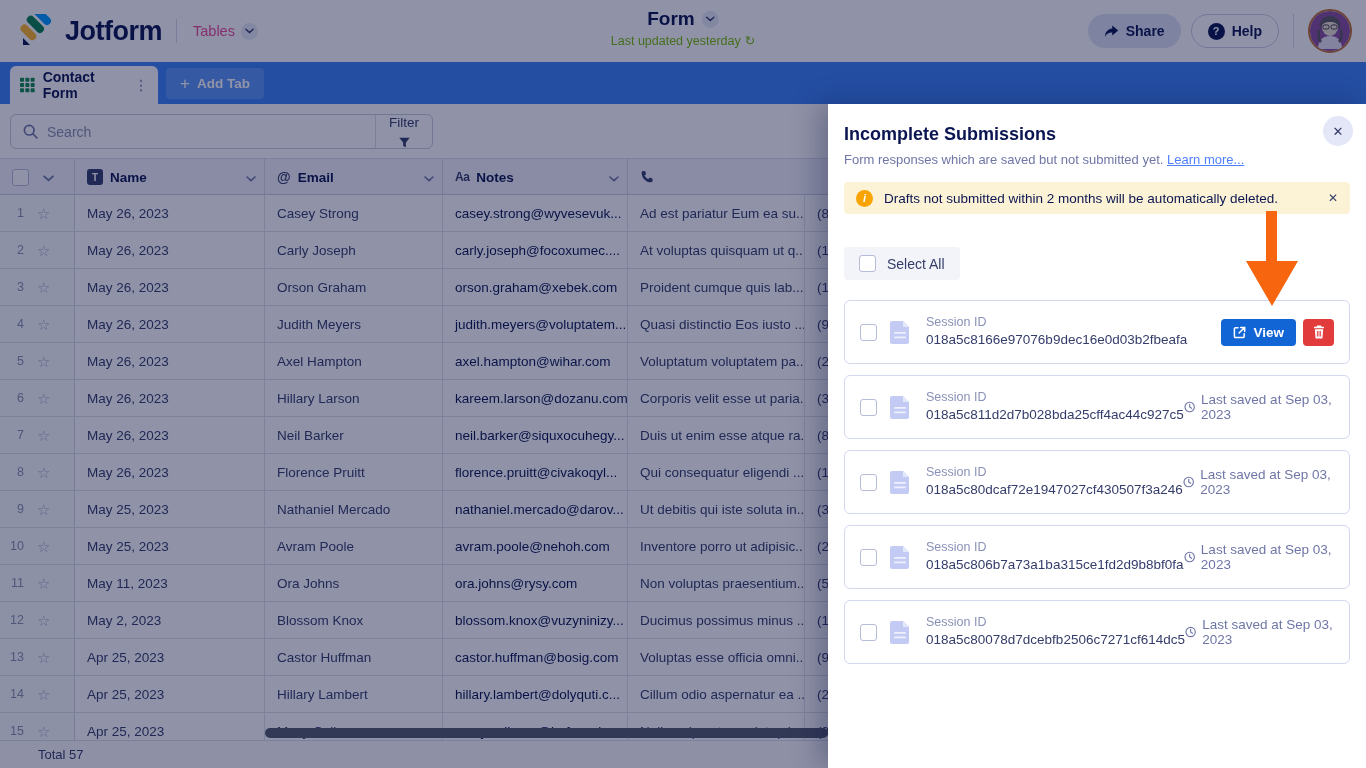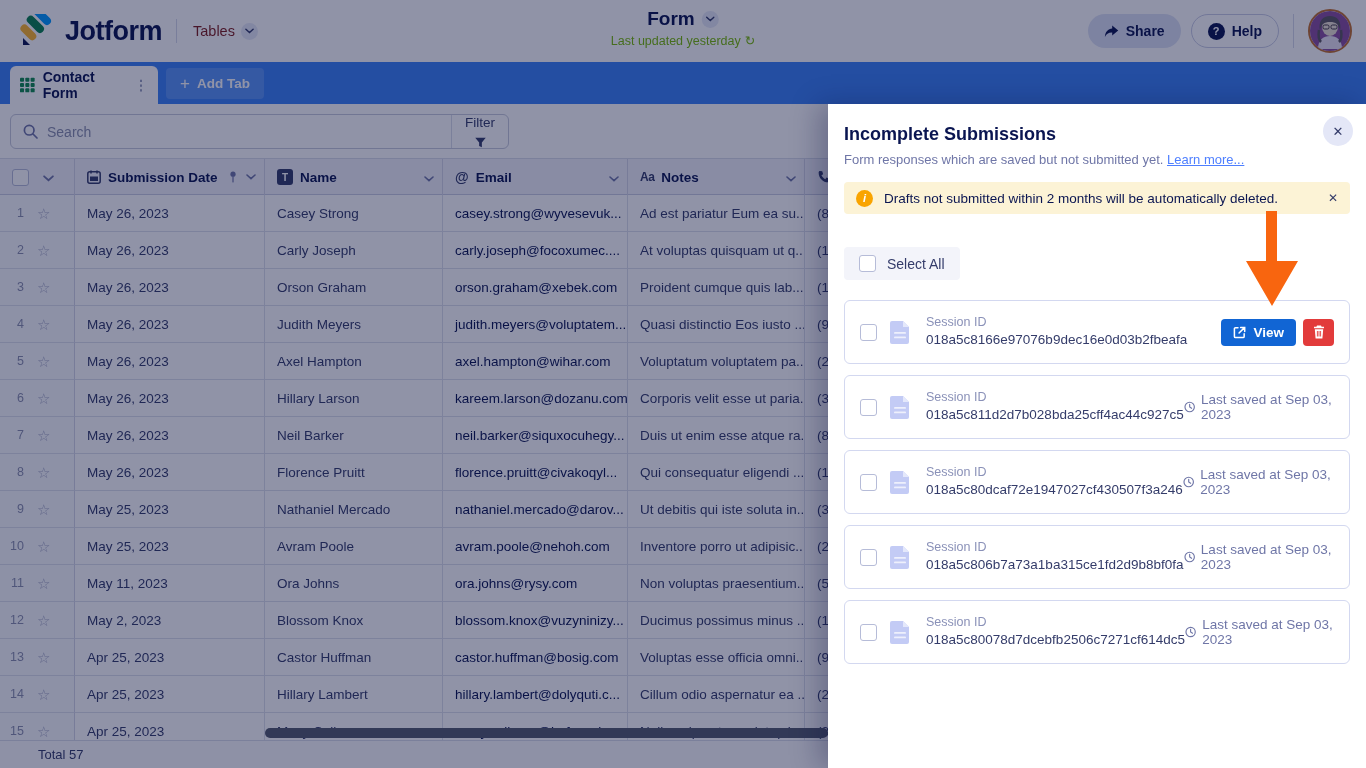--- a/index.html
+++ b/index.html
@@ -9,21 +9,21 @@
     background:#fff; font-family:"Liberation Sans", sans-serif; color:#0a1551;
   }
   
   .base { position:absolute; inset:0; z-index:0; }
 
   
   .hdr { position:absolute; left:0; top:0; width:1366px; height:62px; background:#ffffff; display:flex; align-items:center; }
   .logo-wrap { display:flex; align-items:center; gap:11px; margin-left:20px; }
   .logo-text { font-size:27px; font-weight:800; letter-spacing:-0.5px; color:#0a1551; }
   .hdr-div { width:1px; height:24px; background:#d6d9ea; margin:0 16px 0 14px; }
-  .tables-dd { display:flex; align-items:center; gap:6px; font-size:14.5px; color:#7f1d1d; cursor:pointer; }
+  .tables-dd { display:flex; align-items:center; gap:6px; font-size:14.5px; color:#ec4899; cursor:pointer; }
   .chev-circ { width:17px; height:17px; border-radius:50%; background:#e6e9f6; display:flex; align-items:center; justify-content:center; }
   .hdr-center { position:absolute; left:50%; top:8px; transform:translateX(-50%); text-align:center; }
   .form-title { display:flex; align-items:center; gap:7px; justify-content:center; font-size:19px; font-weight:700; color:#0a1551; }
   .last-upd { margin-top:3px; font-size:12.5px; color:#78bb07; display:flex; align-items:center; gap:4px; justify-content:center; }
   .hdr-right { position:absolute; right:14px; top:0; height:62px; display:flex; align-items:center; gap:10px; }
   .pill { height:34px; border-radius:17px; display:flex; align-items:center; gap:7px; padding:0 16px; font-size:14px; font-weight:700; color:#0a1551; cursor:pointer; }
   .pill.share { background:#dde2f4; }
   .pill.help  { background:transparent; border:1px solid #c8cce4; }
   .help-q { width:17px; height:17px; border-radius:50%; background:#0a1551; color:#fff; font-size:11px; font-weight:700; display:flex; align-items:center; justify-content:center; }
   .hdr-div2 { width:1px; height:34px; background:#d6d9ea; margin:0 4px; }
@@ -32,21 +32,21 @@
   
   .tabbar { position:absolute; left:0; top:62px; width:1366px; height:42px; background:#3b82f6; }
   .tab-active { position:absolute; left:10px; top:4px; width:148px; height:38px; background:#ffffff; border-radius:6px 6px 0 0; display:flex; align-items:center; gap:8px; padding:0 10px; cursor:pointer; }
   .tab-active .lbl { font-size:14px; font-weight:700; color:#0a1551; }
   .kebab { margin-left:auto; color:#9aa0bd; font-size:14px; font-weight:700; letter-spacing:0; cursor:pointer; }
   .add-tab { position:absolute; left:166px; top:6px; height:31px; padding:0 14px; background:rgba(255,255,255,0.16); border-radius:4px; display:flex; align-items:center; gap:7px; color:#fff; font-size:13.5px; font-weight:700; cursor:pointer; }
   .add-plus { font-size:17px; font-weight:400; line-height:1; }
 
   
   .toolbar { position:absolute; left:0; top:104px; width:1366px; height:54px; background:#fff; }
-  .searchbox { position:absolute; left:10px; top:10px; width:499px; height:35px; border:1px solid #c6cada; border-radius:6px; display:flex; align-items:center; background:#fff; }
+  .searchbox { position:absolute; left:10px; top:10px; width:423px; height:35px; border:1px solid #c6cada; border-radius:6px; display:flex; align-items:center; background:#fff; }
   .searchbox input { flex:1; border:none; outline:none; font-size:14px; color:#343c6a; background:transparent; font-family:inherit; }
   .searchbox input::placeholder { color:#8a90ad; }
   .search-ic { margin:0 9px 0 12px; display:flex; }
   .filter-seg { height:100%; border-left:1px solid #d9dce9; display:flex; align-items:center; gap:7px; padding:0 13px; font-size:13.5px; color:#343c6a; cursor:pointer;flex-direction:column; }
 
   
   .cols { display:grid; grid-template-columns:75px 190px 178px 185px 177px 1fr; }
   .thead { position:absolute; left:0; top:158px; width:1366px; height:37px; background:#f2f3fa; border-top:1px solid #d9dce9; border-bottom:1px solid #c9cde0; }
   .th { display:flex; align-items:center; gap:7px; padding:0 8px 0 12px; border-right:1px solid #d3d6e6; font-size:13.5px; font-weight:700; color:#0a1551; height:36px; overflow:hidden; white-space:nowrap; }
   .th .chev { margin-left:auto; }
@@ -206,37 +206,20 @@
     <div class="thead cols">
       <div class="th-first">
         <span class="cb"></span>
         <span>
           <svg width="11" height="7" viewBox="0 0 10 6">
               <path d="M1 1l4 3.6L9 1" fill="none" stroke="#6f76a7" stroke-width="1.6" stroke-linecap="round"></path>
             </svg>
         </span>
       </div>
       <div class="th">
-        <svg width="14" height="14" viewBox="0 0 14 14">
-          <rect x="0.8" y="1.8" width="12.4" height="11.4" rx="2" fill="none" stroke="#343c6a" stroke-width="1.5"></rect>
-          <path d="M4 0.5v3M10 0.5v3" stroke="#343c6a" stroke-width="1.5"></path>
-          <rect x="3" y="6.5" width="8" height="4.5" fill="#343c6a"></rect>
-        </svg>
-        <span>Submission Date</span>
-        <span class="chev" style="display:flex;align-items:center;gap:8px;">
-          <svg width="10" height="12" viewBox="0 0 10 12">
-              <circle cx="5" cy="3.2" r="2.6" fill="#6f76a7"></circle>
-              <rect x="4.4" y="5.4" width="1.2" height="6" fill="#6f76a7"></rect>
-            </svg>
-          <svg width="10" height="6" viewBox="0 0 10 6">
-              <path d="M1 1l4 3.6L9 1" fill="none" stroke="#6f76a7" stroke-width="1.6" stroke-linecap="round"></path>
-            </svg>
-        </span>
-      </div>
-      <div class="th">
         <span class="badge-T">T</span>
         <span>Name</span>
         <span class="chev"><svg width="10" height="6" viewBox="0 0 10 6">
               <path d="M1 1l4 3.6L9 1" fill="none" stroke="#6f76a7" stroke-width="1.6" stroke-linecap="round"></path>
             </svg></span>
       </div>
       <div class="th">
         <span class="ic-at">@</span>
         <span>Email</span>
         <span class="chev"><svg width="10" height="6" viewBox="0 0 10 6">

